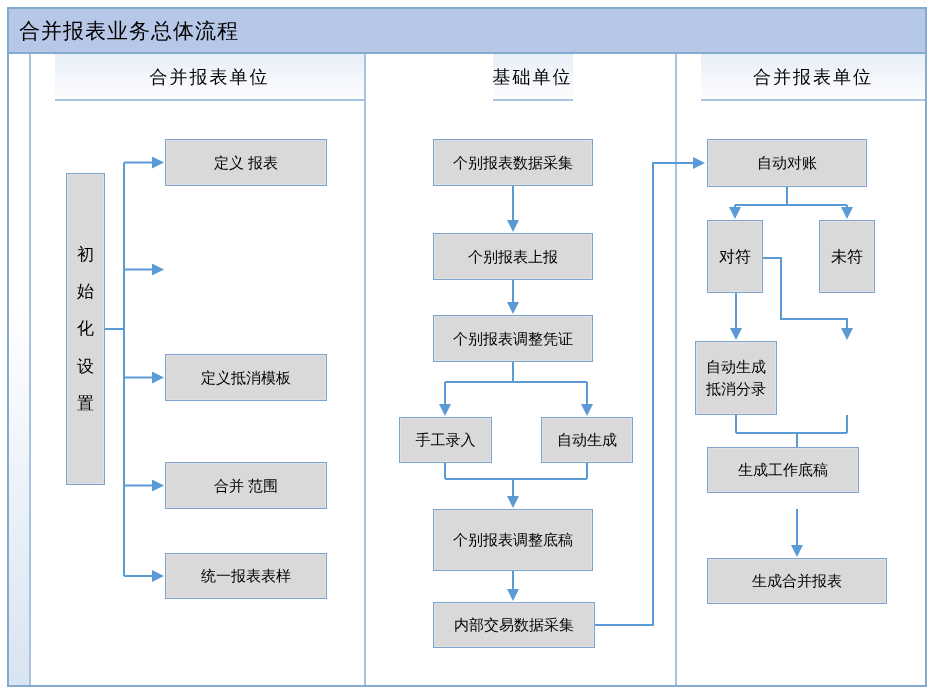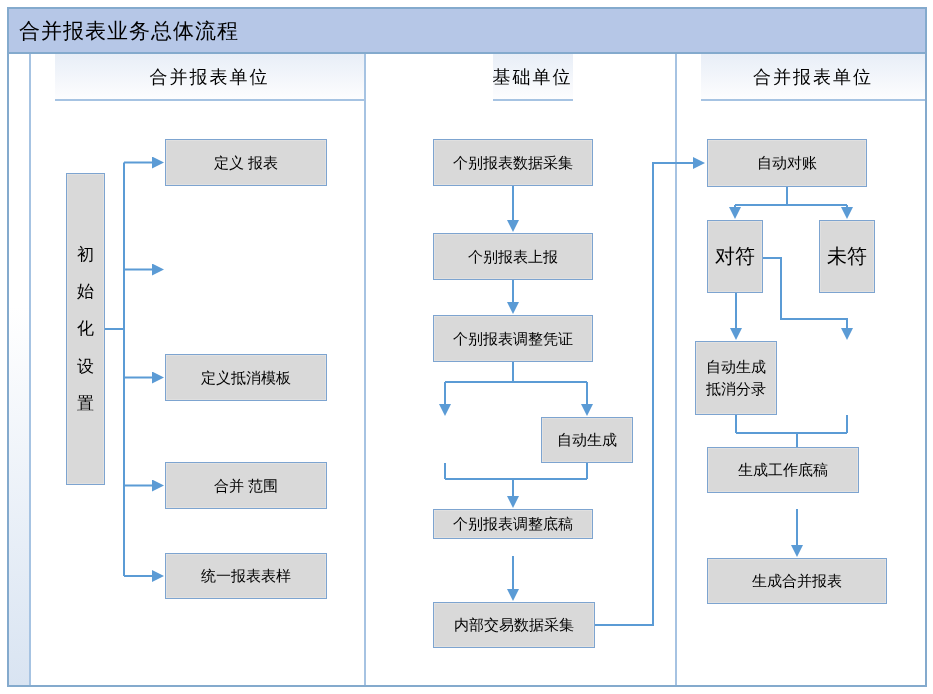--- a/index.html
+++ b/index.html
@@ -42,21 +42,21 @@
   .c{stroke:var(--connector);stroke-width:2;fill:none;}
   #arrowhead path{fill:var(--connector);}
 
   .nodes{position:absolute;left:0;top:0;width:933px;height:694px;z-index:2;pointer-events:none;}
   .node{position:absolute;background:var(--box-fill);
     border:1.5px solid var(--box-border);
     display:flex;align-items:center;justify-content:center;text-align:center;
     font-size:15px;line-height:1.45;padding:0 6px;
     box-shadow:0 0 0 0.5px rgba(255,255,255,0.4) inset;}
   .node.vtext{word-break:break-all;font-size:17px;line-height:2.2;padding:0 6px;}
-  .node.big{font-size:20px;}
+  .node.big{font-size:16px;}
 </style>
 </head>
 <body>
 
 <div class="frame">
   <div class="title-bar">
     <span>合并报表业务总体流程</span>
   </div>
   <div class="content">
     <div class="gutter"></div>
@@ -113,22 +113,23 @@
 <div class="nodes">
   <div class="node vtext" style="left:66px;top:173px;width:39px;height:312px">初始化设置</div>
   <div class="node" style="left:165px;top:139px;width:162px;height:47px">定义 报表</div>
   <div class="node" style="left:165px;top:354px;width:162px;height:47px">定义抵消模板</div>
   <div class="node" style="left:165px;top:462px;width:162px;height:47px">合并 范围</div>
   <div class="node" style="left:165px;top:553px;width:162px;height:46px">统一报表表样</div>
 
   <div class="node" style="left:433px;top:139px;width:160px;height:47px">个别报表数据采集</div>
   <div class="node" style="left:433px;top:233px;width:160px;height:47px">个别报表上报</div>
   <div class="node" style="left:433px;top:315px;width:160px;height:47px">个别报表调整凭证</div>
+  <div class="node" style="left:399px;top:417px;width:93px;height:46px">手工录入</div>
   <div class="node" style="left:541px;top:417px;width:92px;height:46px">自动生成</div>
-  <div class="node" style="left:433px;top:509px;width:160px;height:30px">个别报表调整底稿</div>
+  <div class="node" style="left:433px;top:509px;width:160px;height:62px">个别报表调整底稿</div>
   <div class="node" style="left:433px;top:602px;width:162px;height:46px">内部交易数据采集</div>
 
   <div class="node" style="left:707px;top:139px;width:160px;height:48px">自动对账</div>
   <div class="node big" style="left:707px;top:220px;width:56px;height:73px">对符</div>
   <div class="node big" style="left:819px;top:220px;width:56px;height:73px">未符</div>
   <div class="node" style="left:695px;top:341px;width:82px;height:74px">自动生成抵消分录</div>
   <div class="node" style="left:707px;top:447px;width:152px;height:46px">生成工作底稿</div>
   <div class="node" style="left:707px;top:558px;width:180px;height:46px">生成合并报表</div>
 </div>
 

